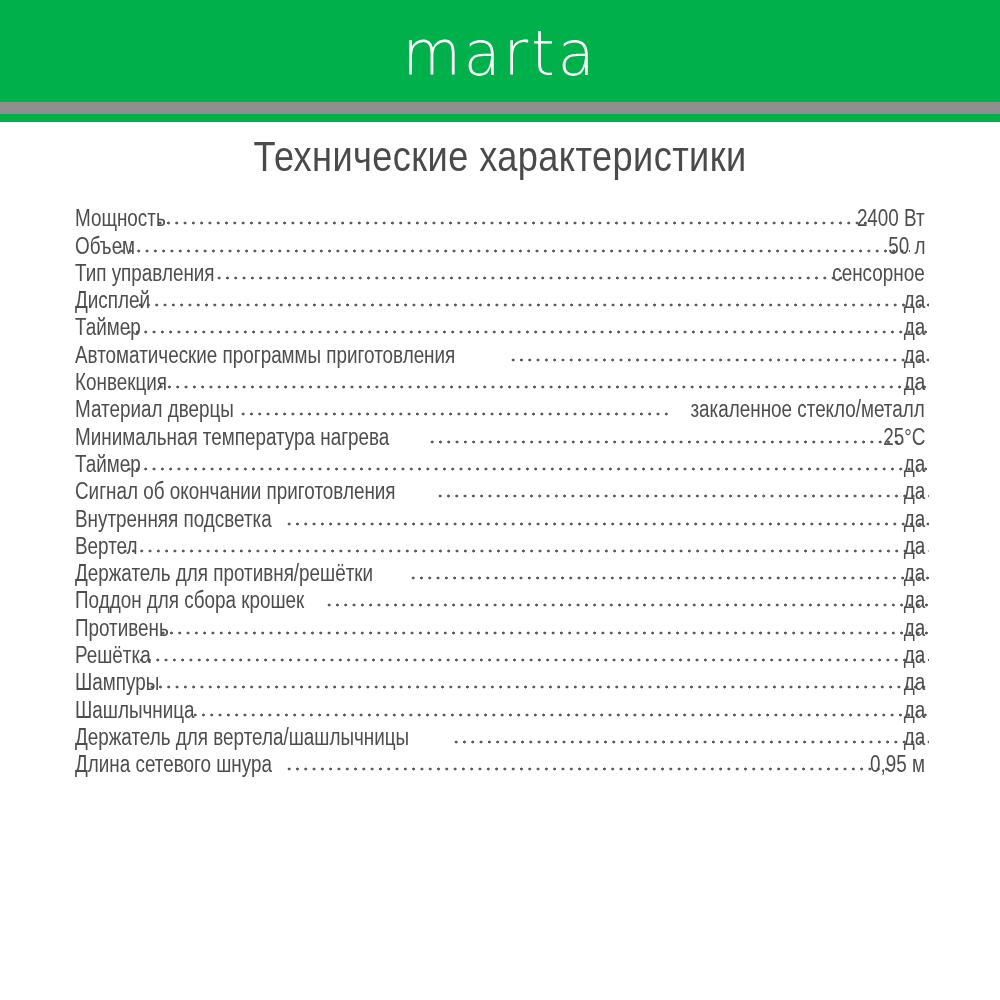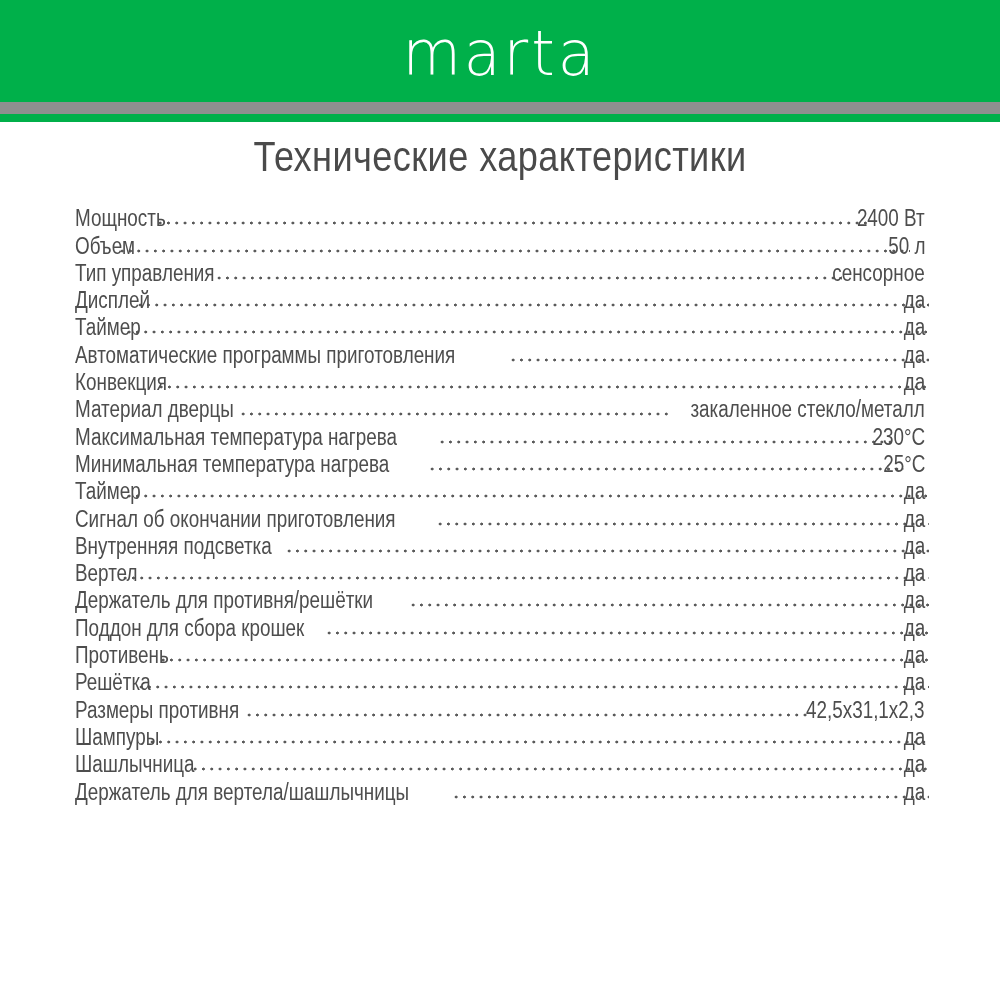--- a/index.html
+++ b/index.html
@@ -60,25 +60,20 @@
       <span class="label">Конвекция</span>
       <span class="dots"></span>
       <span class="value">да</span>
     </div>
     <div class="row">
       <span class="label">Материал дверцы</span>
       <span class="dots"></span>
       <span class="value">закаленное стекло/металл</span>
     </div>
     <div class="row">
-      <span class="label">Максимальная температура нагрева</span>
-      <span class="dots"></span>
-      <span class="value">230°С</span>
-    </div>
-    <div class="row">
       <span class="label">Минимальная температура нагрева</span>
       <span class="dots"></span>
       <span class="value">25°С</span>
     </div>
     <div class="row">
       <span class="label">Таймер</span>
       <span class="dots"></span>
       <span class="value">да</span>
     </div>
     <div class="row">
@@ -110,32 +105,32 @@
       <span class="label">Противень</span>
       <span class="dots"></span>
       <span class="value">да</span>
     </div>
     <div class="row">
       <span class="label">Решётка</span>
       <span class="dots"></span>
       <span class="value">да</span>
     </div>
     <div class="row">
-      <span class="label">Размеры противня</span>
-      <span class="dots"></span>
-      <span class="value">42,5x31,1x2,3</span>
-    </div>
-    <div class="row">
       <span class="label">Шампуры</span>
       <span class="dots"></span>
       <span class="value">да</span>
     </div>
     <div class="row">
       <span class="label">Шашлычница</span>
       <span class="dots"></span>
       <span class="value">да</span>
     </div>
     <div class="row">
       <span class="label">Держатель для вертела/шашлычницы</span>
       <span class="dots"></span>
       <span class="value">да</span>
     </div>
+    <div class="row">
+      <span class="label">Длина сетевого шнура</span>
+      <span class="dots"></span>
+      <span class="value">0,95 м</span>
+    </div>
   </div>
 
 </body></html>

